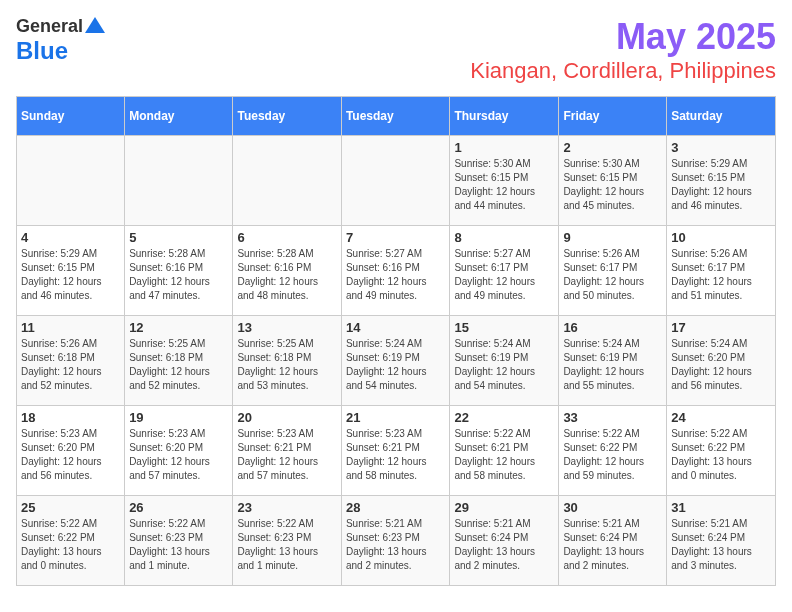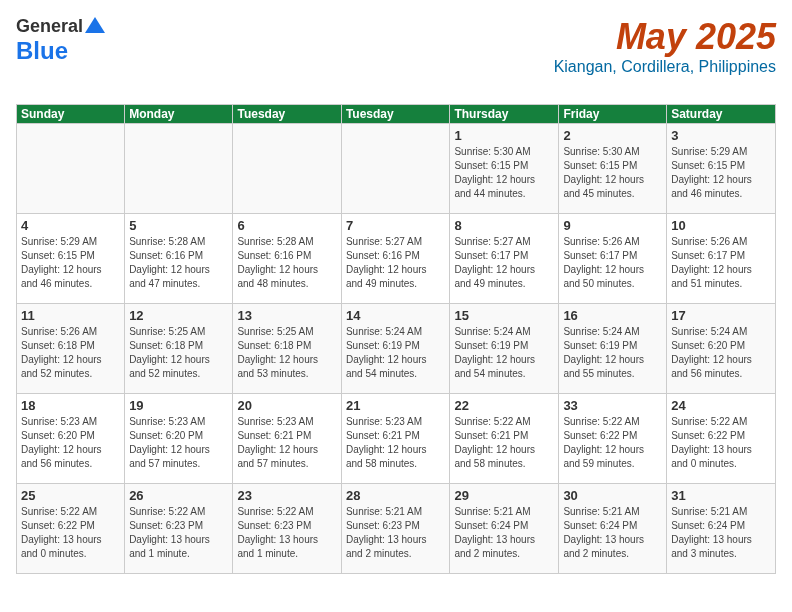--- a/index.html
+++ b/index.html
@@ -7,21 +7,21 @@
       font-family: Arial, sans-serif;
       background: #fff;
       width: 792px;
       min-height: 612px;
       padding: 16px;
     }
     .header {
       display: flex;
       justify-content: space-between;
       align-items: flex-start;
-      margin-bottom: 28px;
+      margin-bottom: 12px;
     }
     .logo {
       display: flex;
       flex-direction: column;
       align-items: flex-start;
     }
     .logo-text {
       display: flex;
       align-items: center;
     }
@@ -43,36 +43,35 @@
       border-bottom: 16px solid #1a73e8;
       margin-left: 2px;
       margin-top: -4px;
     }
     .title-section {
       text-align: right;
     }
     .month-title {
       font-size: 36px;
       font-weight: bold;
-      color: #c2410c;
-      font-style: italic;
+      color: #8b5cf6;
     }
     .location-title {
-      font-size: 16px;
-      color: #0369a1;
+      font-size: 22px;
+      color: #ef4444;
     }
     table {
       width: 100%;
       border-collapse: collapse;
       font-size: 11px;
     }
     thead tr th {
-      background-color: #15803d;
+      background-color: #3b82f6;
       color: white;
-      padding: 2px 4px;
+      padding: 12px 4px;
       text-align: left;
       font-size: 12px;
       font-weight: bold;
       border: 1px solid #ccc;
     }
     tbody tr td {
       border: 1px solid #ccc;
       vertical-align: top;
       padding: 4px;
       width: 113px;

